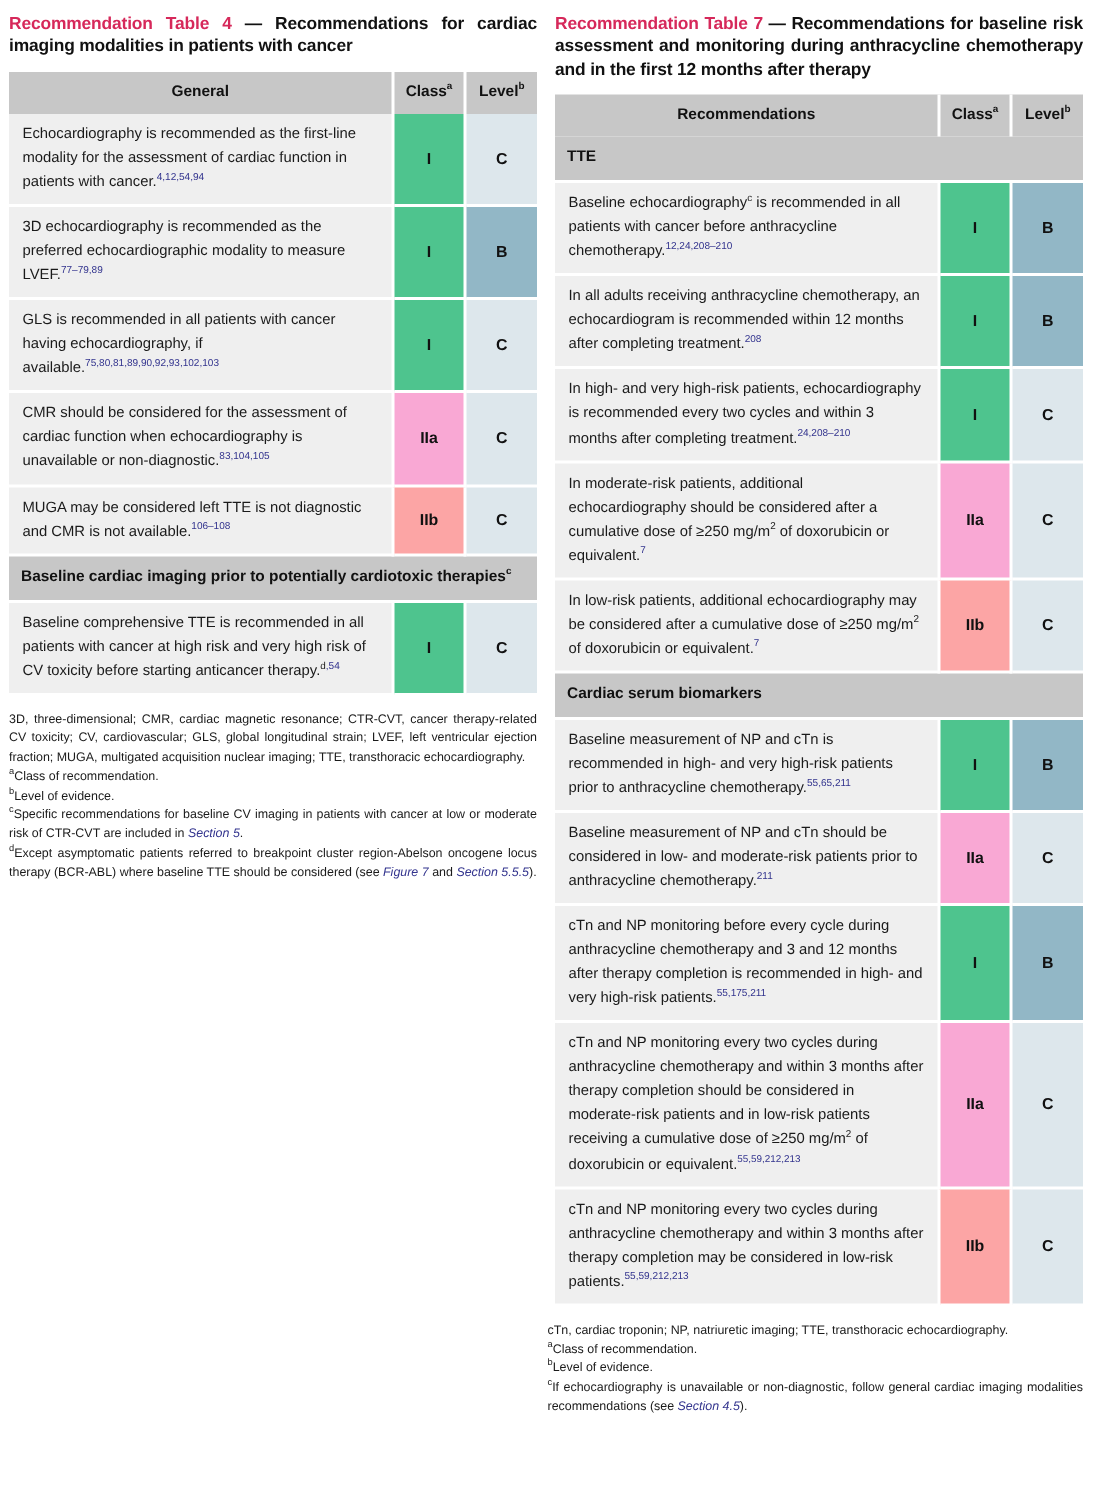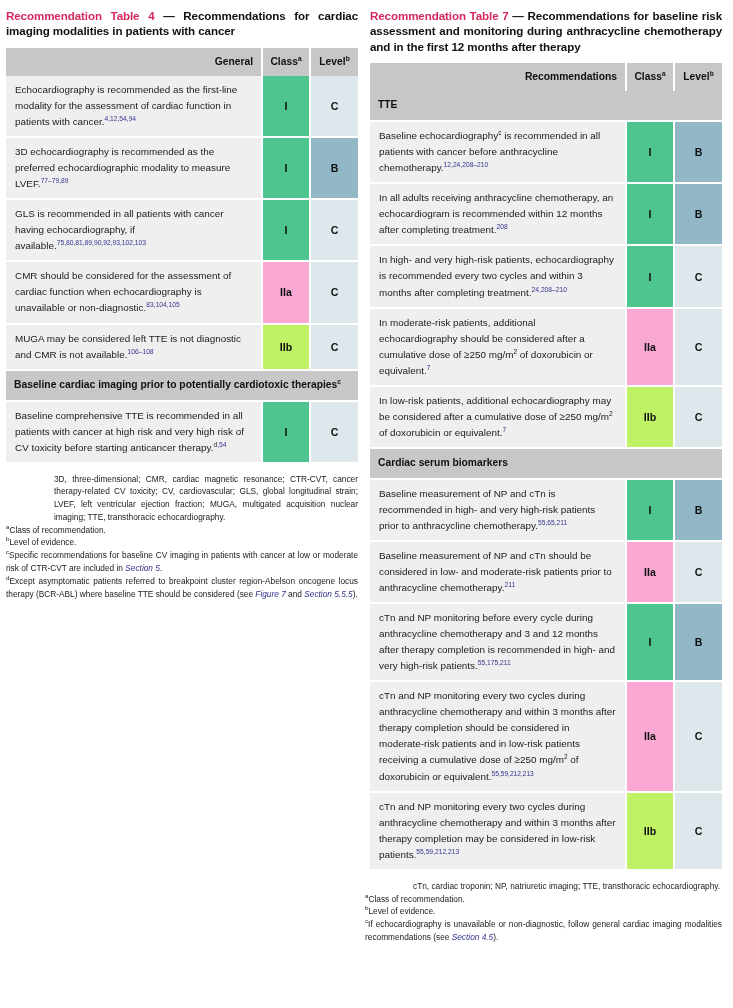--- a/index.html
+++ b/index.html
@@ -52,21 +52,21 @@
   }
   table.rec col.c-text  { width: auto; }
   table.rec col.c-class { width: 48px; }
   table.rec col.c-level { width: 48px; }
 
   table.rec th {
     background: #c7c7c7;
     color: #111111;
     font-size: 10.3px;
     font-weight: bold;
-    text-align: right;
+    text-align: center;
     padding: 8px 8px 8px 8px;
     vertical-align: middle;
     border-right: 2px solid #ffffff;
     line-height: 1.2;
   }
   table.rec th.ctr {
     text-align: center;
     padding-left: 2px;
     padding-right: 2px;
   }
@@ -98,21 +98,21 @@
     font-size: 10.6px;
     font-weight: bold;
     color: #111111;
     border-bottom: 2px solid #ffffff;
     border-right: 2px solid #ffffff;
   }
   td.cell-level { border-right: none; }
 
   .cls-I   { background: #4ec48e; }
   .cls-IIa { background: #f9a8d4; }
-  .cls-IIb { background: #bef264; }
+  .cls-IIb { background: #fca5a5; }
   .lvl-B   { background: #92b7c6; }
   .lvl-C   { background: #dde7ec; }
 
   sup {
     font-size: 6.6px;
     line-height: 0;
     vertical-align: super;
   }
   sup.ref {
     color: #33348e;
@@ -124,21 +124,21 @@
   .notes {
     margin-top: 9px;
     font-size: 8.3px;
     line-height: 1.54;
     color: #1a1a1a;
   }
   .notes p {
     margin: 0;
     text-align: justify;
   }
-  .notes p.abbr { text-align: justify; margin-left: 48px; }
+  .notes p.abbr { text-align: justify; }
   .notes .xref { color: #33348e; font-style: italic; }
   .notes sup { font-size: 6.2px; }
 
   
   .notes.clip {
     margin-left: -5px;
   }
 
   
   .margin-artifact {

